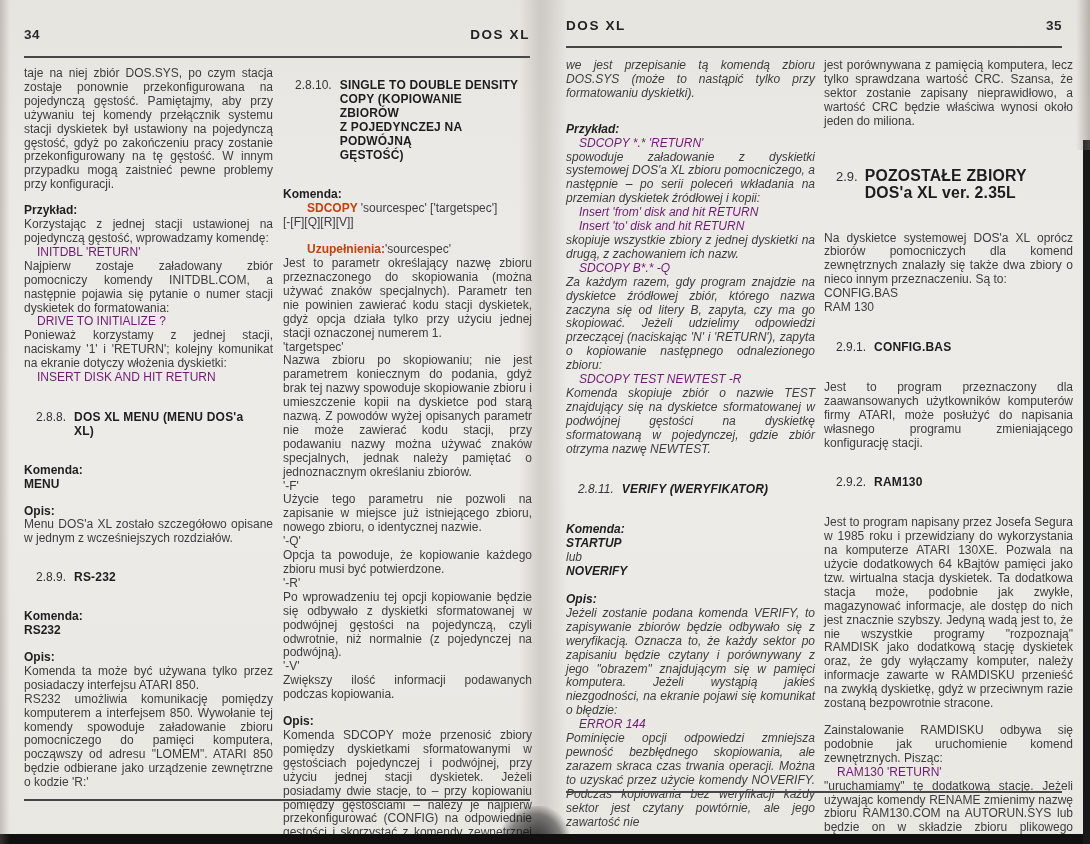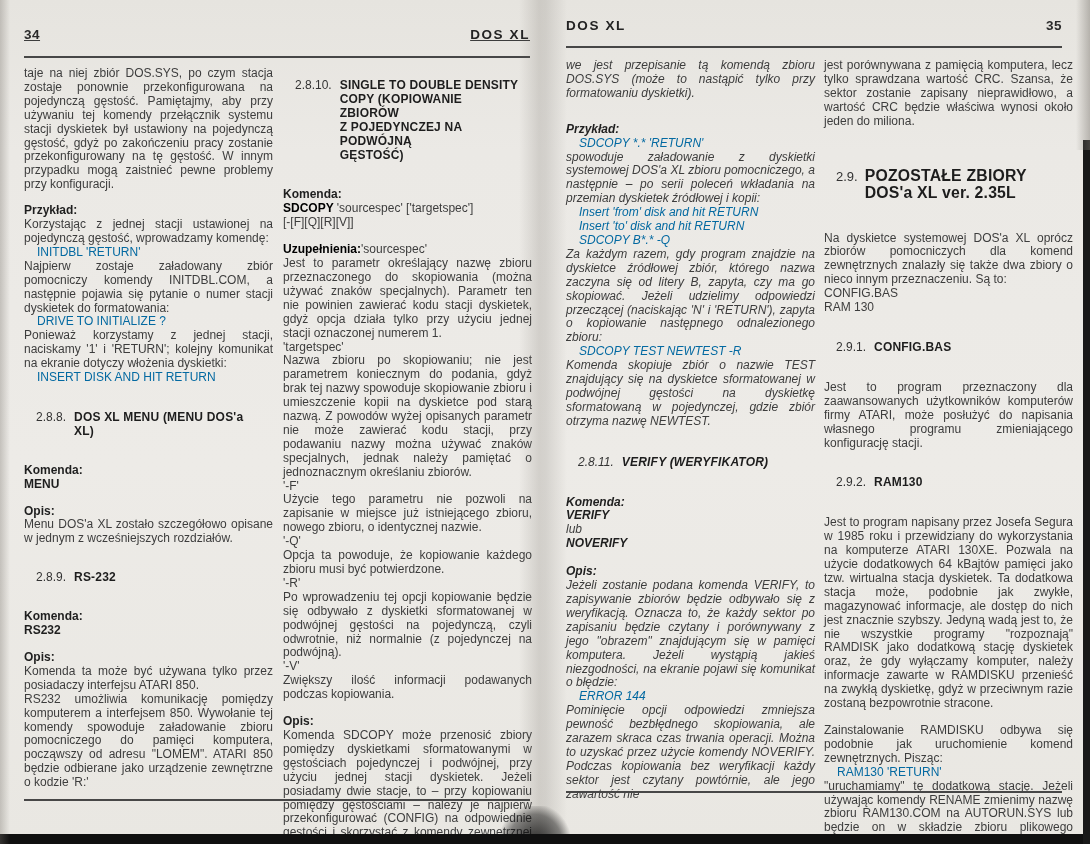--- a/index.html
+++ b/index.html
@@ -7,40 +7,40 @@
     width:1090px;height:844px;position:relative;overflow:hidden;
     background:linear-gradient(180deg,#e6e4df 0%,#ebe9e5 18%,#edebe7 55%,#e9e7e2 100%);
     font-family:"Liberation Sans","DejaVu Sans",sans-serif;
     color:#3d3d3d;
     -webkit-font-smoothing:antialiased;
   }
   .page{position:absolute;top:0;height:844px;width:545px;}
   .page.pg34{left:0;}
   .page.pg35{left:545px;}
   .phead{position:absolute;display:flex;justify-content:space-between;align-items:baseline;}
-  .pg34 .phead{left:24px;top:27px;width:506px;text-decoration:underline;}
+  .pg34 .phead{left:24px;top:27px;width:506px;}
   .pg35 .phead{left:21px;top:18px;width:496px;}
   .pnum{font-size:13.5px;font-weight:700;color:#2b2b2b;letter-spacing:.5px;}
   .ptitle{font-size:13.5px;font-weight:700;color:#232323;letter-spacing:1.6px;}
   .hrule,.frule{position:absolute;height:2px;background:#474747;}
   .pg34 .hrule{left:24px;top:56px;width:506px;}
   .pg35 .hrule{left:21px;top:46px;width:496px;}
   .pg34 .frule{left:24px;top:799px;width:506px;}
   .pg35 .frule{left:21px;top:791px;width:496px;}
   .cols{position:absolute;left:0;width:545px;}
   .pg34 .cols{top:67px;}
   .pg35 .cols{top:59px;}
   .col{position:absolute;width:249px;font-size:12px;line-height:13.9px;}
   .pg34 .col.c0{left:24px;} .pg34 .col.c1{left:283px;}
   .pg35 .col.c0{left:21px;font-style:italic;} .pg35 .col.c1{left:279px;}
   .p{text-align:justify;white-space:pre-line;hyphens:auto;-webkit-hyphens:auto;color:#3d3d3d;}
   .lbl{font-weight:700;color:#1f1f1f;}
   .rline{color:#3d3d3d;}
-  .cmd{padding-left:13px;color:#0369a1;}
-  .mix{color:#3d3d3d;} .mix .bd{font-weight:700;color:#000000;}
+  .cmd{padding-left:13px;color:#701a75;}
+  .mix{color:#3d3d3d;} .mix .bd{font-weight:700;color:#c2410c;margin-left:24px;}
   .hd{display:flex;color:#1d1d1d;margin:12px;}
   .hnum{font-weight:400;color:#333;flex:0 0 auto;margin-right:8px;}
   .htitle{font-weight:700;white-space:pre-line;letter-spacing:.2px;}
   .hd.big{font-size:15.8px;line-height:17.5px;}
   .hd.big .hnum{font-size:13px;line-height:17.5px;margin-right:7px;padding-top:1px;}
   .sp{width:100%;}
   
   .gutter{position:absolute;left:519px;top:0;width:48px;height:844px;
     background:linear-gradient(90deg,rgba(110,104,96,0) 0%,rgba(104,98,90,.20) 42%,rgba(88,83,76,.16) 56%,rgba(110,104,96,0) 100%);}
   .bottom-bar{position:absolute;left:0;top:834px;width:1090px;height:10px;background:#101010;}
@@ -134,32 +134,33 @@
   <div class="hrule"></div>
   <div class="cols">
     <div class="col c0">
         <div class="p">we jest przepisanie tą komendą zbioru DOS.SYS (może to nastąpić tylko przy formatowaniu dyskietki).</div>
         <div class="sp" style="height: 22px;"></div>
         <div class="lbl">Przykład:</div>
         <div class="cmd">SDCOPY *.* 'RETURN'</div>
         <div class="p">spowoduje załadowanie z dyskietki systemowej DOS'a XL zbioru pomocniczego, a następnie – po serii poleceń wkładania na przemian dyskietek źródłowej i kopii:</div>
         <div class="cmd">Insert 'from' disk and hit RETURN</div>
         <div class="cmd">Insert 'to' disk and hit RETURN</div>
+        <div class="p">skopiuje wszystkie zbiory z jednej dyskietki na drugą, z zachowaniem ich nazw.</div>
         <div class="cmd">SDCOPY B*.* -Q</div>
         <div class="p">Za każdym razem, gdy program znajdzie na dyskietce źródłowej zbiór, którego nazwa zaczyna się od litery B, zapyta, czy ma go skopiować. Jeżeli udzielimy odpowiedzi przeczącej (naciskając 'N' i 'RETURN'), zapyta o kopiowanie następnego odnalezionego zbioru:</div>
         <div class="cmd">SDCOPY TEST NEWTEST -R</div>
         <div class="p">Komenda skopiuje zbiór o nazwie TEST znajdujący się na dyskietce sformatowanej w podwójnej gęstości na dyskietkę sformatowaną w pojedynczej, gdzie zbiór otrzyma nazwę NEWTEST.</div>
         <div class="sp" style="height: 15px;"></div>
         <div class="hd">
           <span class="hnum">2.8.11.</span>
           <span class="htitle">VERIFY (WERYFIKATOR)</span>
         </div>
         <div class="sp" style="height: 14px;"></div>
         <div class="lbl">Komenda:</div>
-        <div class="lbl">VERIFY</div>
+        <div class="lbl">STARTUP</div>
         <div class="rline">lub</div>
         <div class="lbl">NOVERIFY</div>
         <div class="sp" style="height: 14px;"></div>
         <div class="lbl">Opis:</div>
         <div class="p">Jeżeli zostanie podana komenda VERIFY, to zapisywanie zbiorów będzie odbywało się z weryfikacją. Oznacza to, że każdy sektor po zapisaniu będzie czytany i porównywany z jego "obrazem" znajdującym się w pamięci komputera. Jeżeli wystąpią jakieś niezgodności, na ekranie pojawi się komunikat o błędzie:</div>
         <div class="cmd">ERROR 144</div>
         <div class="p">Pominięcie opcji odpowiedzi zmniejsza pewność bezbłędnego skopiowania, ale zarazem skraca czas trwania operacji. Można to uzyskać przez użycie komendy NOVERIFY. Podczas kopiowania bez weryfikacji każdy sektor jest czytany powtórnie, ale jego zawartość nie</div>
       </div>
     <div class="col c1">
         <div class="p">jest porównywana z pamięcią komputera, lecz tylko sprawdzana wartość CRC. Szansa, że sektor zostanie zapisany nieprawidłowo, a wartość CRC będzie właściwa wynosi około jeden do miliona.</div>

